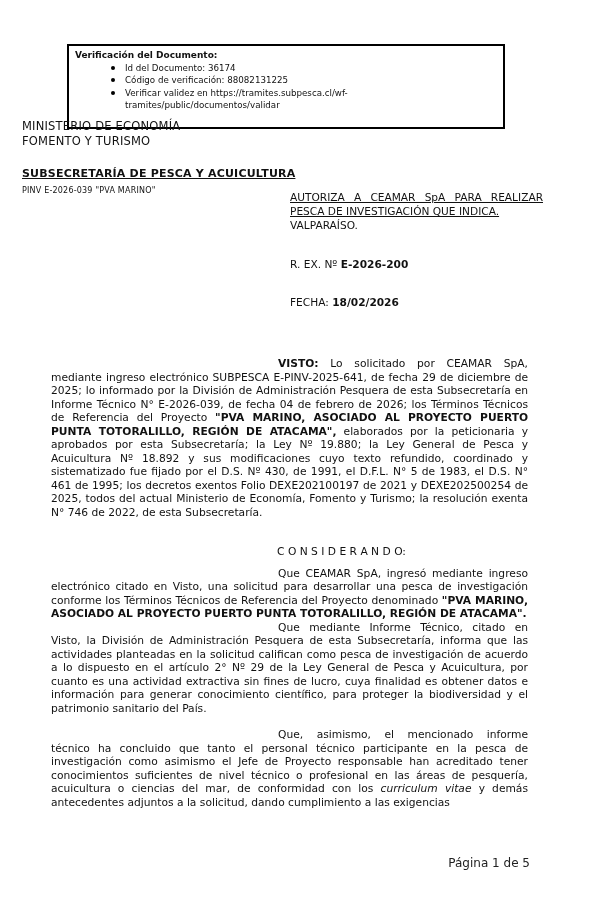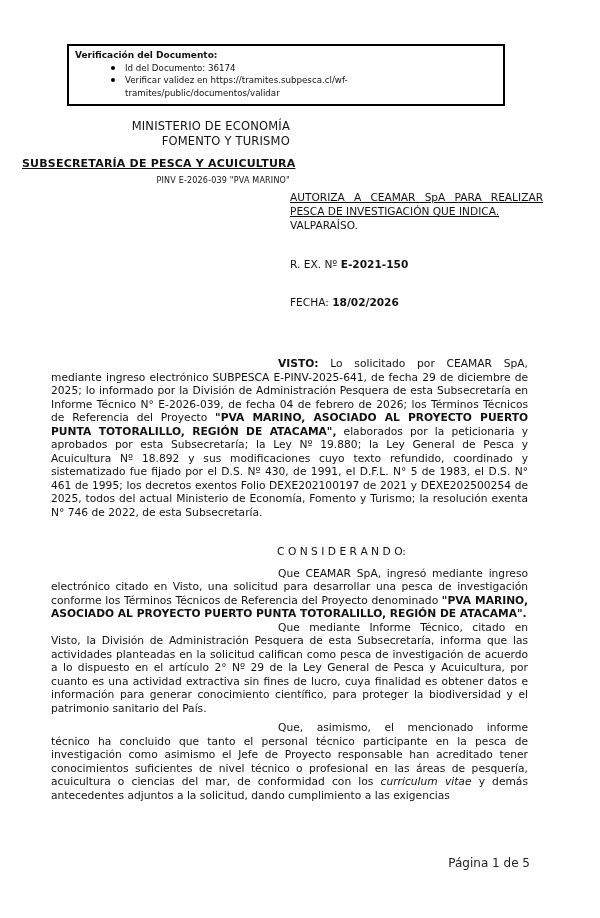--- a/index.html
+++ b/index.html
@@ -9,39 +9,39 @@
     font-family:"DejaVu Sans", sans-serif;
     color:#111111;
     position:relative;
     overflow:hidden;
   }
   .page { position:absolute; inset:0; background:#ffffff; }
 
   
   .verify-box {
     position:absolute; left:67px; top:44px; width:438px;
-    border:2px solid #000; padding:3px 6px 5px 6px;
+    border:2px solid #000; padding:3px 6px 15px 6px;
     font-size:8.7px; line-height:12.5px;
   }
   .verify-title { font-weight:bold; font-size:9px; }
   .verify-list { list-style:none; padding-left:50px; }
   .verify-list li { position:relative; }
   .verify-list li .bullet {
     position:absolute; left:-14px; top:4px;
     width:4px; height:4px; border-radius:50%; background:#000;
   }
 
   
   .header-left {
     position:absolute; left:22px; top:119px; width:268px;
-    text-align:right;
+    text-align:left;
   }
   .ministry { font-size:11.5px; line-height:14.5px; letter-spacing:0.2px; }
   .subsecretaria {
-    margin-top:9px; font-size:11px; font-weight:bold;
+    margin-top:19px; font-size:11px; font-weight:bold;
     text-decoration:underline; letter-spacing:0.2px; white-space:nowrap;
   }
   .pinv-ref { margin-top:6px; font-size:8px; letter-spacing:0.2px; }
 
   
   .title-block {
     position:absolute; left:290px; top:190px; width:253px;
     font-size:10.6px; line-height:14px;
   }
   .subject { text-align:justify;text-decoration:underline; }
@@ -54,21 +54,21 @@
   .doc-body {
     position:absolute; left:51px; top:357px; width:477px;
     font-size:10.7px; line-height:13.5px; text-align:justify;
   }
   .para-indent { text-indent:227px; }
   .considerando-heading {
     margin-top:26px; text-align:center; padding-left:104px;
     font-weight:normal; white-space:nowrap;
   }
   .p1 { margin-top:8px; }
-  .p3 { margin-top:6px; }
+  .p3 { margin-top:13px; }
   .it { font-style:italic; }
 
   
   .page-indicator {
     position:absolute; top:856px; right:70px;
     font-size:12px; color:#222;
   }
 </style>
 </head>
 <body>
@@ -77,37 +77,41 @@
 
   <div class="verify-box">
     <div class="verify-title">Verificación del Documento:</div>
     <ul class="verify-list">
       <li>
         <span class="bullet"></span>
         <span>Id del Documento: 36174</span>
       </li>
       <li>
         <span class="bullet"></span>
+        <span>Código de verificación: 88082131225</span>
+      </li>
+      <li>
+        <span class="bullet"></span>
         <span>Verificar validez en https://tramites.subpesca.cl/wf-tramites/public/documentos/validar</span>
       </li>
     </ul>
   </div>
 
   <div class="header-left">
     <div class="ministry">MINISTERIO DE ECONOMÍA</div>
     <div class="ministry">FOMENTO Y TURISMO</div>
     <div class="subsecretaria">SUBSECRETARÍA DE PESCA Y ACUICULTURA</div>
     <div class="pinv-ref">PINV E-2026-039 "PVA MARINO"</div>
   </div>
 
   <div class="title-block">
     <div class="subject">AUTORIZA A CEAMAR SpA PARA REALIZAR PESCA DE INVESTIGACIÓN QUE INDICA.</div>
     <div class="city">VALPARAÍSO.</div>
     <div class="res-line">
-      <span>R. EX. Nº </span><span class="b">E-2021-150</span>
+      <span>R. EX. Nº </span><span class="b">E-2026-200</span>
     </div>
     <div class="date-line">
       <span>FECHA: </span><span class="b">18/02/2026</span>
     </div>
   </div>
 
   <div class="doc-body">
 
     <p class="para-indent"><span class="b">VISTO:</span><span> Lo solicitado por CEAMAR SpA, mediante ingreso electrónico SUBPESCA E-PINV-2025-641, de fecha 29 de diciembre de 2025; lo informado por la División de Administración Pesquera de esta Subsecretaría en Informe Técnico N° E-2026-039, de fecha 04 de febrero de 2026; los Términos Técnicos de Referencia del Proyecto </span><span class="b">"PVA MARINO, ASOCIADO AL PROYECTO PUERTO PUNTA TOTORALILLO, REGIÓN DE ATACAMA",</span><span> elaborados por la peticionaria y aprobados por esta Subsecretaría; la Ley Nº 19.880; la Ley General de Pesca y Acuicultura Nº 18.892 y sus modificaciones cuyo texto refundido, coordinado y sistematizado fue fijado por el D.S. Nº 430, de 1991, el D.F.L. N° 5 de 1983, el D.S. N° 461 de 1995; los decretos exentos Folio DEXE202100197 de 2021 y DEXE202500254 de 2025, todos del actual Ministerio de Economía, Fomento y Turismo; la resolución exenta N° 746 de 2022, de esta Subsecretaría.</span></p>
 

